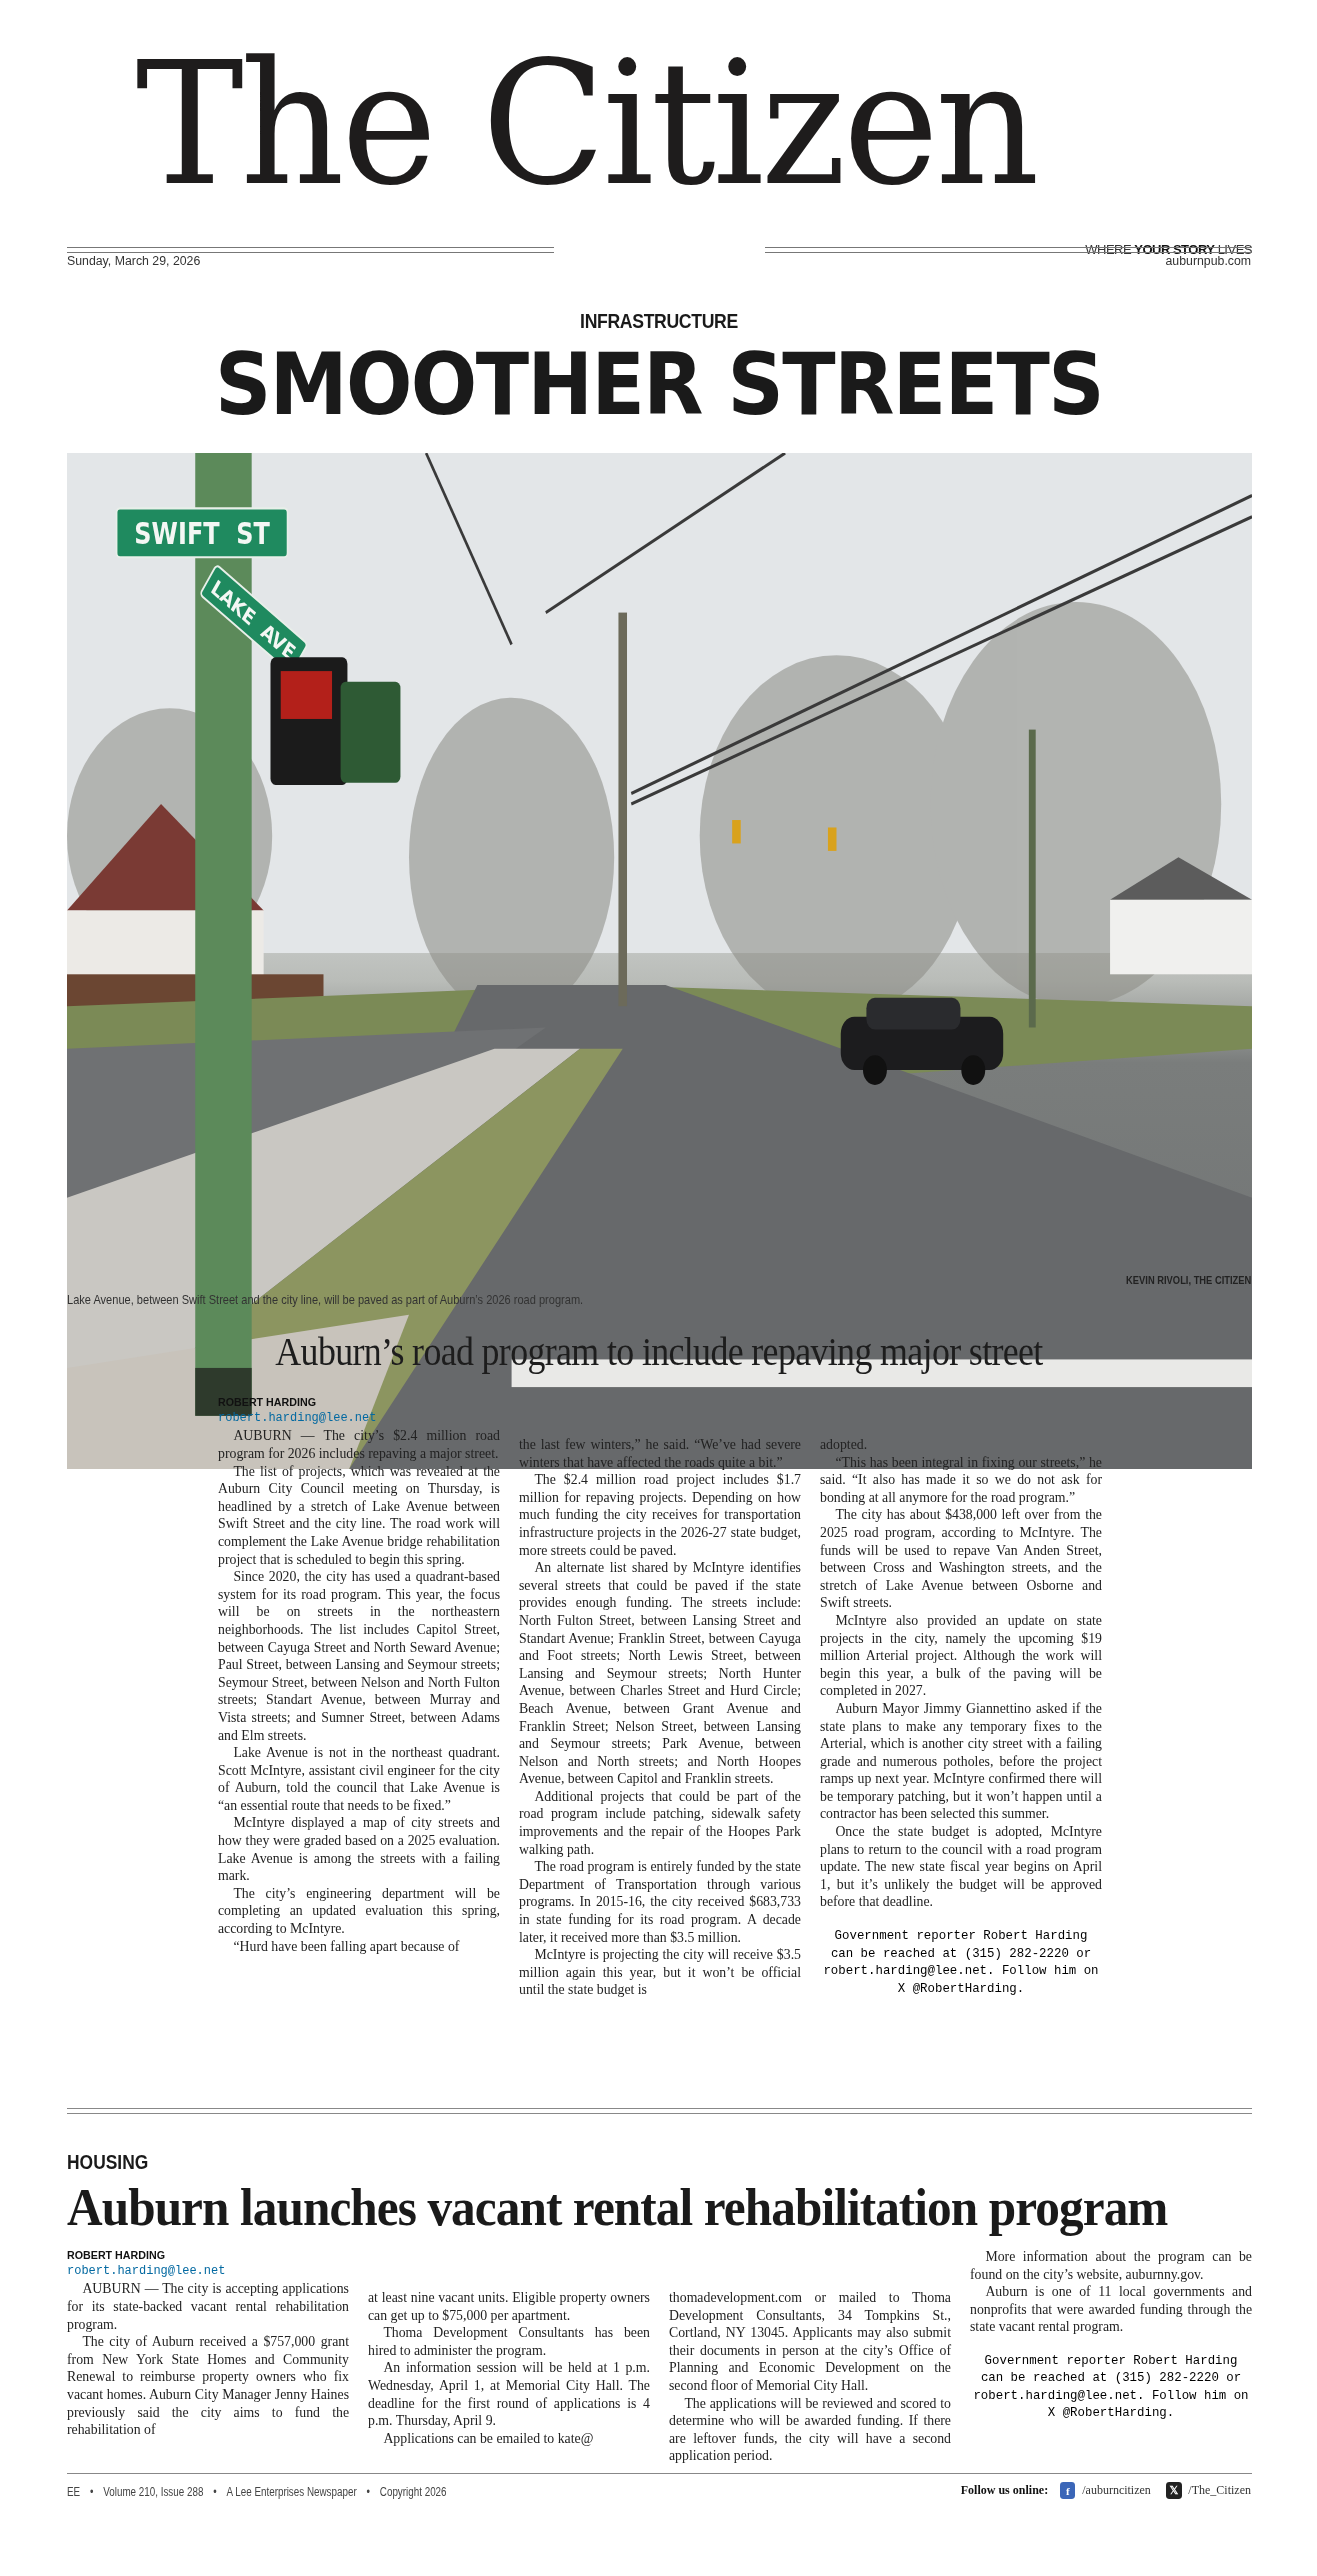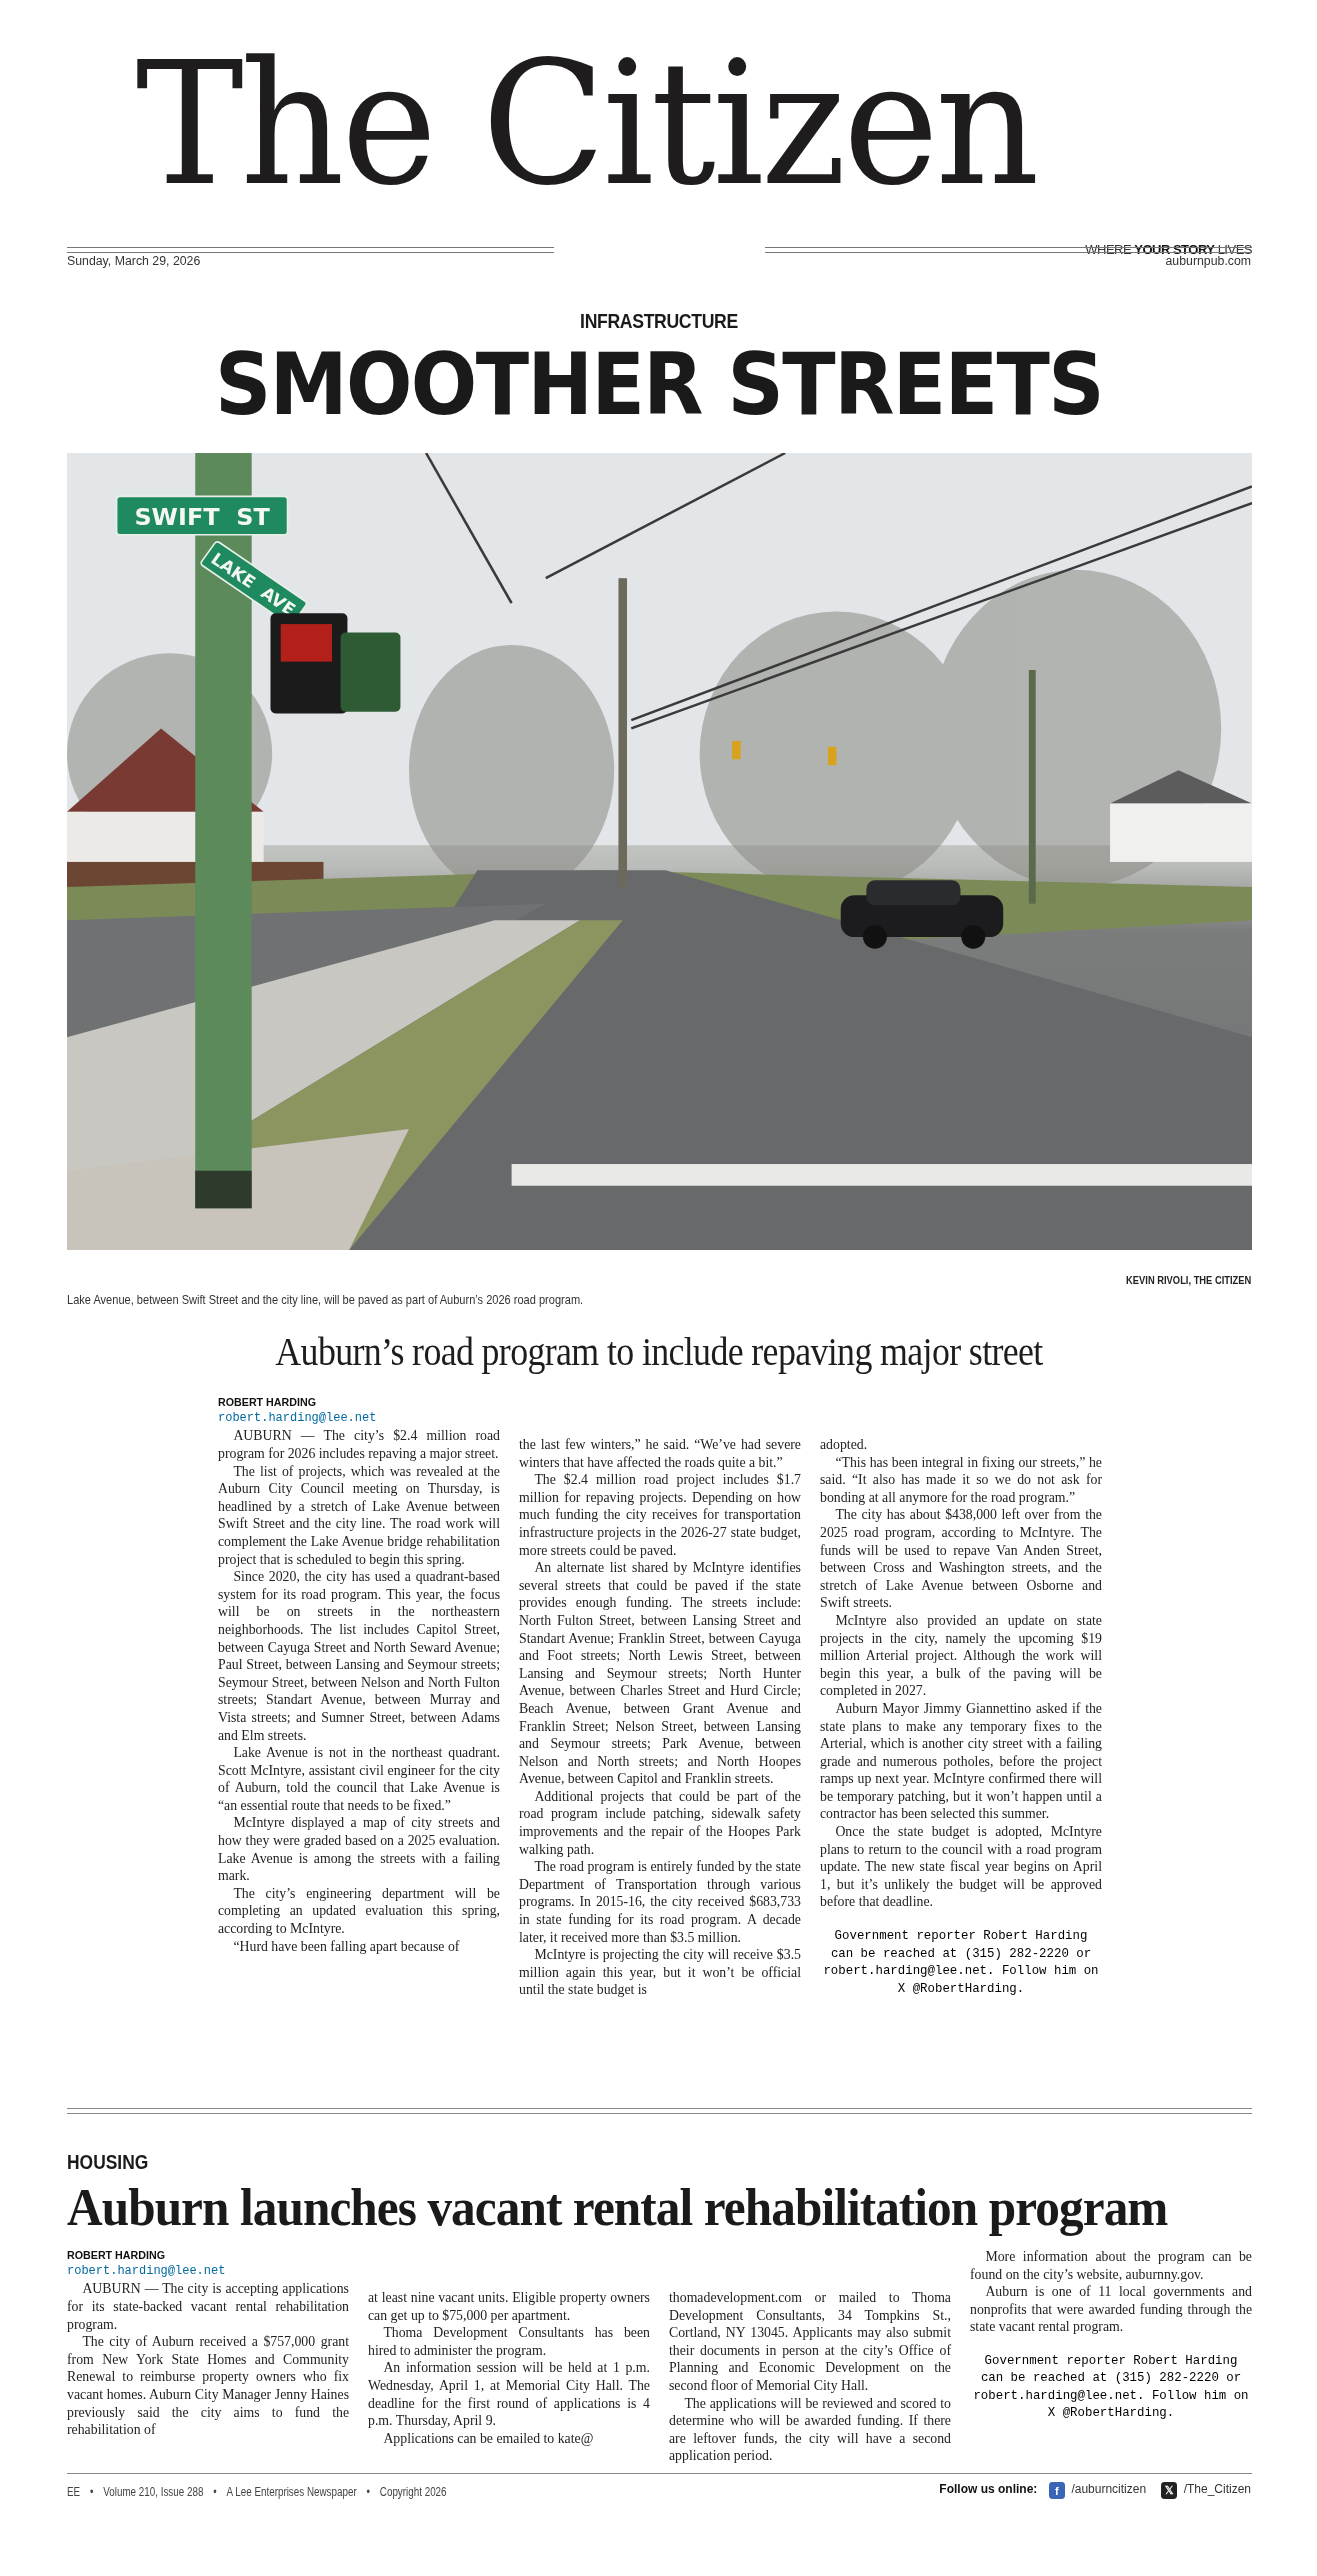--- a/index.html
+++ b/index.html
@@ -15,21 +15,21 @@
   .tagline { position: absolute; left: 0; width: 1185px; top: -1.7px; text-align: right; font-family: "Liberation Sans", sans-serif; font-size: 13px; letter-spacing: -0.5px; color: #333; }
   .tagline b { color: #111; font-weight: bold; }
   .dateline { position: absolute; left: 67px; top: 253px; font-family: "Liberation Sans", sans-serif; font-size: 13.7px; color: #333; transform: scaleX(0.9); transform-origin: left; }
   .site { position: absolute; right: 67px; top: 253px; font-family: "Liberation Sans", sans-serif; font-size: 13.7px; color: #333; transform: scaleX(0.9); transform-origin: right; }
 
   
   .kicker { position: absolute; left: 0; width: 1318px; top: 309px; text-align: center; font-family: "Liberation Sans", sans-serif; font-weight: bold; font-size: 20.5px; letter-spacing: -0.4px; color: #1a1a1a; transform: scaleX(0.86); }
   .big-head { position: absolute; left: 0; width: 1318px; top: 340px; text-align: center; font-family: "DejaVu Sans", sans-serif; font-weight: bold; font-size: 85px; letter-spacing: -1.7px; color: #1a1a1a; transform: scaleX(0.92); line-height: 1.05; }
 
   
-  .photo { position: absolute; left: 67px; top: 453px; width: 1185px; height: 797px; overflow: hidden; background: linear-gradient(180deg, #dfe3e6 0%, #e8ebed 35%, #b9bcb8 52%, #7a7d7c 60%, #6c6f70 100%); }
+  .photo { position: absolute; left: 67px; top: 453px; width: 1185px; height: 1016px; overflow: hidden; background: linear-gradient(180deg, #dfe3e6 0%, #e8ebed 35%, #b9bcb8 52%, #7a7d7c 60%, #6c6f70 100%); }
   .photo svg { position: absolute; left: 0; top: 0; width: 100%; height: 100%; }
   .credit { position: absolute; right: 67px; top: 1274px; font-family: "Liberation Sans", sans-serif; font-weight: bold; font-size: 11px; color: #222; transform: scaleX(0.85); transform-origin: right; }
   .caption { position: absolute; left: 67px; top: 1292px; font-family: "Liberation Sans", sans-serif; font-size: 13px; color: #333; transform: scaleX(0.85); transform-origin: left; }
 
   
   .a1-head { position: absolute; left: 0; width: 1318px; top: 1329px; text-align: center; font-family: "Liberation Serif", serif; font-size: 39px; color: #1d1d1d; letter-spacing: -0.7px; transform: scaleX(0.92); }
   .cols3 { position: absolute; left: 218px; top: 1395px; width: 884px; display: flex; gap: 19px; }
   .col { width: 282px; font-size: 13.8px; line-height: 17.6px; text-align: justify; hyphens: auto; color: #222; }
   .col p { margin: 0; text-indent: 15.4px; }
   .col p.noind { text-indent: 0; margin-top: 41px; }
@@ -43,21 +43,21 @@
   
   .kicker2 { position: absolute; left: 67px; top: 2150px; font-family: "Liberation Sans", sans-serif; font-weight: bold; font-size: 20.5px; color: #1a1a1a; transform: scaleX(0.85); transform-origin: left; }
   .a2-head { position: absolute; left: 67px; top: 2178px; width: 1185px; font-family: "Liberation Serif", serif; font-weight: bold; font-size: 53px; line-height: 1.1; letter-spacing: -1px; color: #1a1a1a; white-space: nowrap; transform: scaleX(0.93); transform-origin: left; }
   .cols4 { position: absolute; left: 67px; top: 2248px; width: 1185px; display: flex; gap: 19px; }
   .cols4 .col { width: 282px; }
 
   
   .foot-rule { position: absolute; left: 67px; width: 1185px; top: 2473px; border-top: 1.7px solid #888; }
   .foot-left { position: absolute; left: 67px; top: 2485px; font-family: "Liberation Sans", sans-serif; font-size: 12px; color: #444; transform: scaleX(0.82); transform-origin: left; white-space: nowrap; }
   .foot-left .dot { margin: 0 12px; }
-  .foot-right { position: absolute; right: 67px; top: 2482px; display: flex; gap: 6.8px; font-family: Liberation Sans, sans-serif; font-size: 12px; color: #333; }
+  .foot-right { position: absolute; right: 67px; top: 2482px; display: flex; align-items: center; gap: 6.8px; font-family: Liberation Serif, serif; font-size: 12px; color: #333; }
   .foot-right .follow { font-weight: bold; color: #111; }
   .sicon { width: 15.4px; height: 17px; border-radius: 3.4px; display: inline-flex; align-items: center; justify-content: center; color: #fff; font-weight: bold; font-size: 11px; }
   .sicon.fb { background: #3b66b8; margin-left: 5.1px; }
   .sicon.x { background: #222; margin-left: 8.5px; }
 </style>
 </head>
 <body>
 
 <div class="masthead">
   <span class="title">The Citizen</span>

